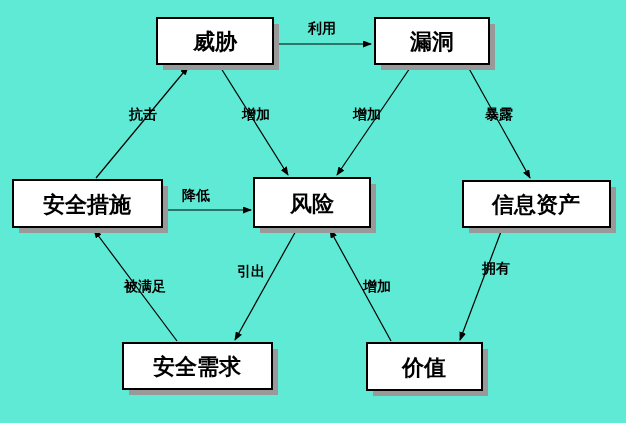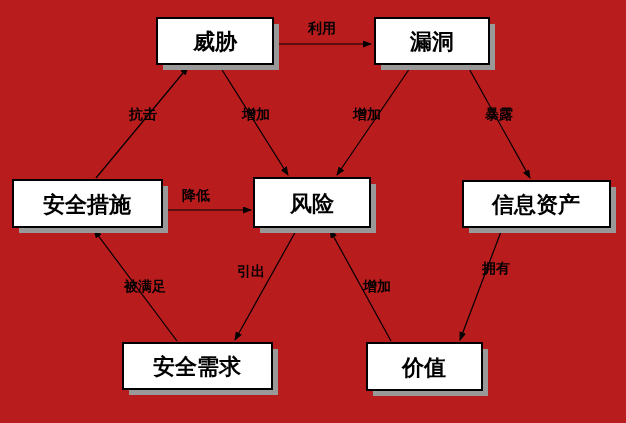--- a/index.html
+++ b/index.html
@@ -5,21 +5,21 @@
   html, body {
     margin: 0;
     padding: 0;
     background: #ffffff;
     font-family: "DejaVu Sans", sans-serif;
   }
   .canvas {
     position: relative;
     width: 626px;
     height: 423px;
-    background: #b91c1c;
+    background: #5eead4;
     overflow: hidden;
   }
   svg { display: block; }
   .node-box {
     fill: #ffffff;
     stroke: #000000;
     stroke-width: 2;
   }
   .node-shadow {
     fill: #999999;

